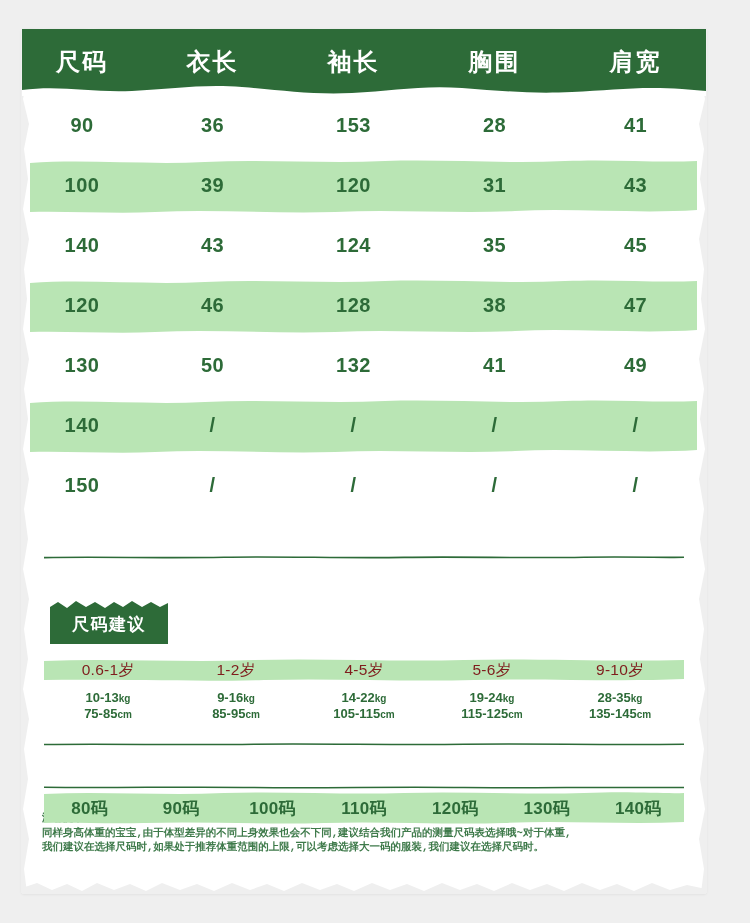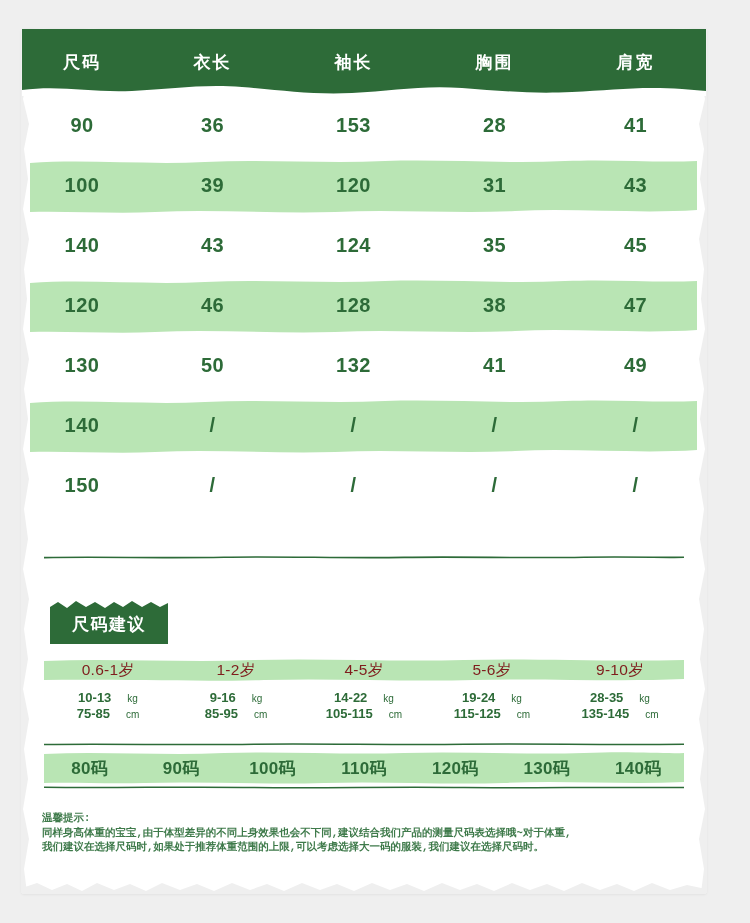--- a/index.html
+++ b/index.html
@@ -66,21 +66,21 @@
     text-align: center;
     font-size: 20px;
     font-weight: bold;
     color: #2d6b38;
     position: relative;
     z-index: 2;
     letter-spacing: 0.5px;
   }
   .thead .cell {
     color: #ffffff;
-    font-size: 17px;
+    font-size: 24px;
     letter-spacing: 2px;
   }
   .cell.c0 { flex: 0 0 120px; }
   .stripe-bg {
     position: absolute;
     left: 8px;
     right: 9px;
     top: 4px;
     bottom: 4px;
     z-index: 1;
@@ -153,32 +153,32 @@
   }
   .age-metrics {
     margin-top: 8px;
     font-size: 13px;
     font-weight: bold;
     color: #2d6b38;
     line-height: 15px;
   }
   .unit {
     font-size: 10px;
-    font-weight: normal;
-    padding-left: 16px;
+    font-weight: bold;
   }
 
   
   #code-band {
     position: absolute;
     left: 22px;
     right: 22px;
     height: 34px;
     display: flex;
     align-items: center;
+    margin-top: 40px;
   }
   #code-band .code-bg {
     position: absolute;
     left: 0; right: 0; top: 0; bottom: 0;
     z-index: 1;
   }
   .code-col {
     flex: 1 1 0;
     text-align: center;
     font-size: 17px;

